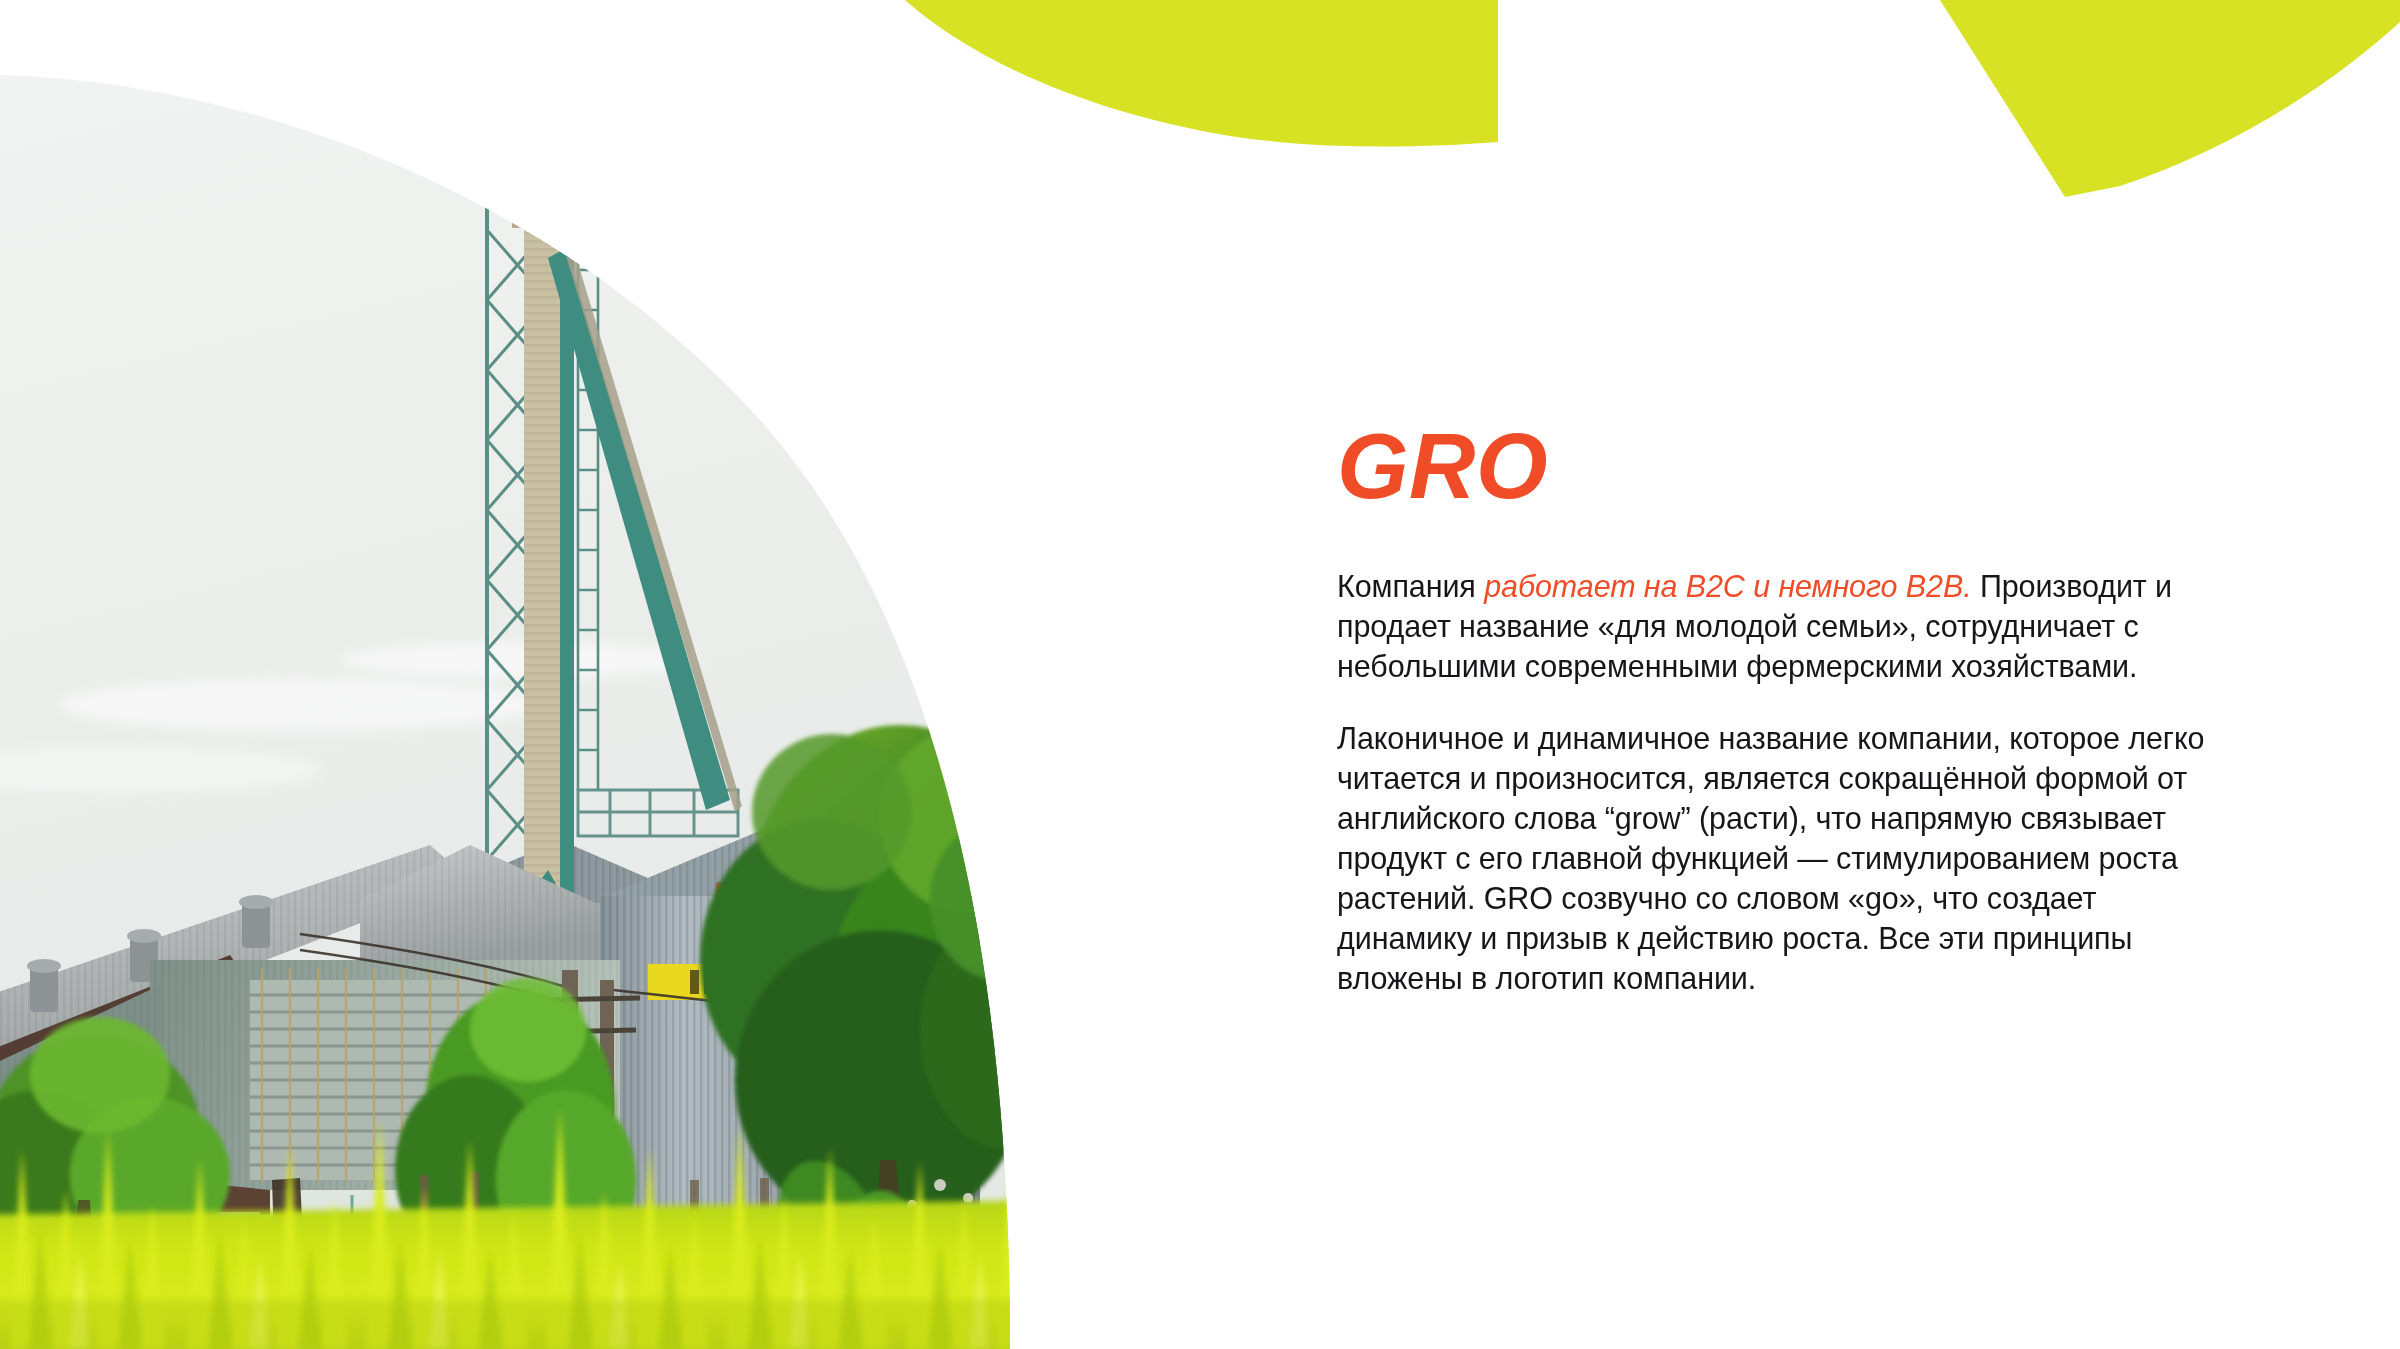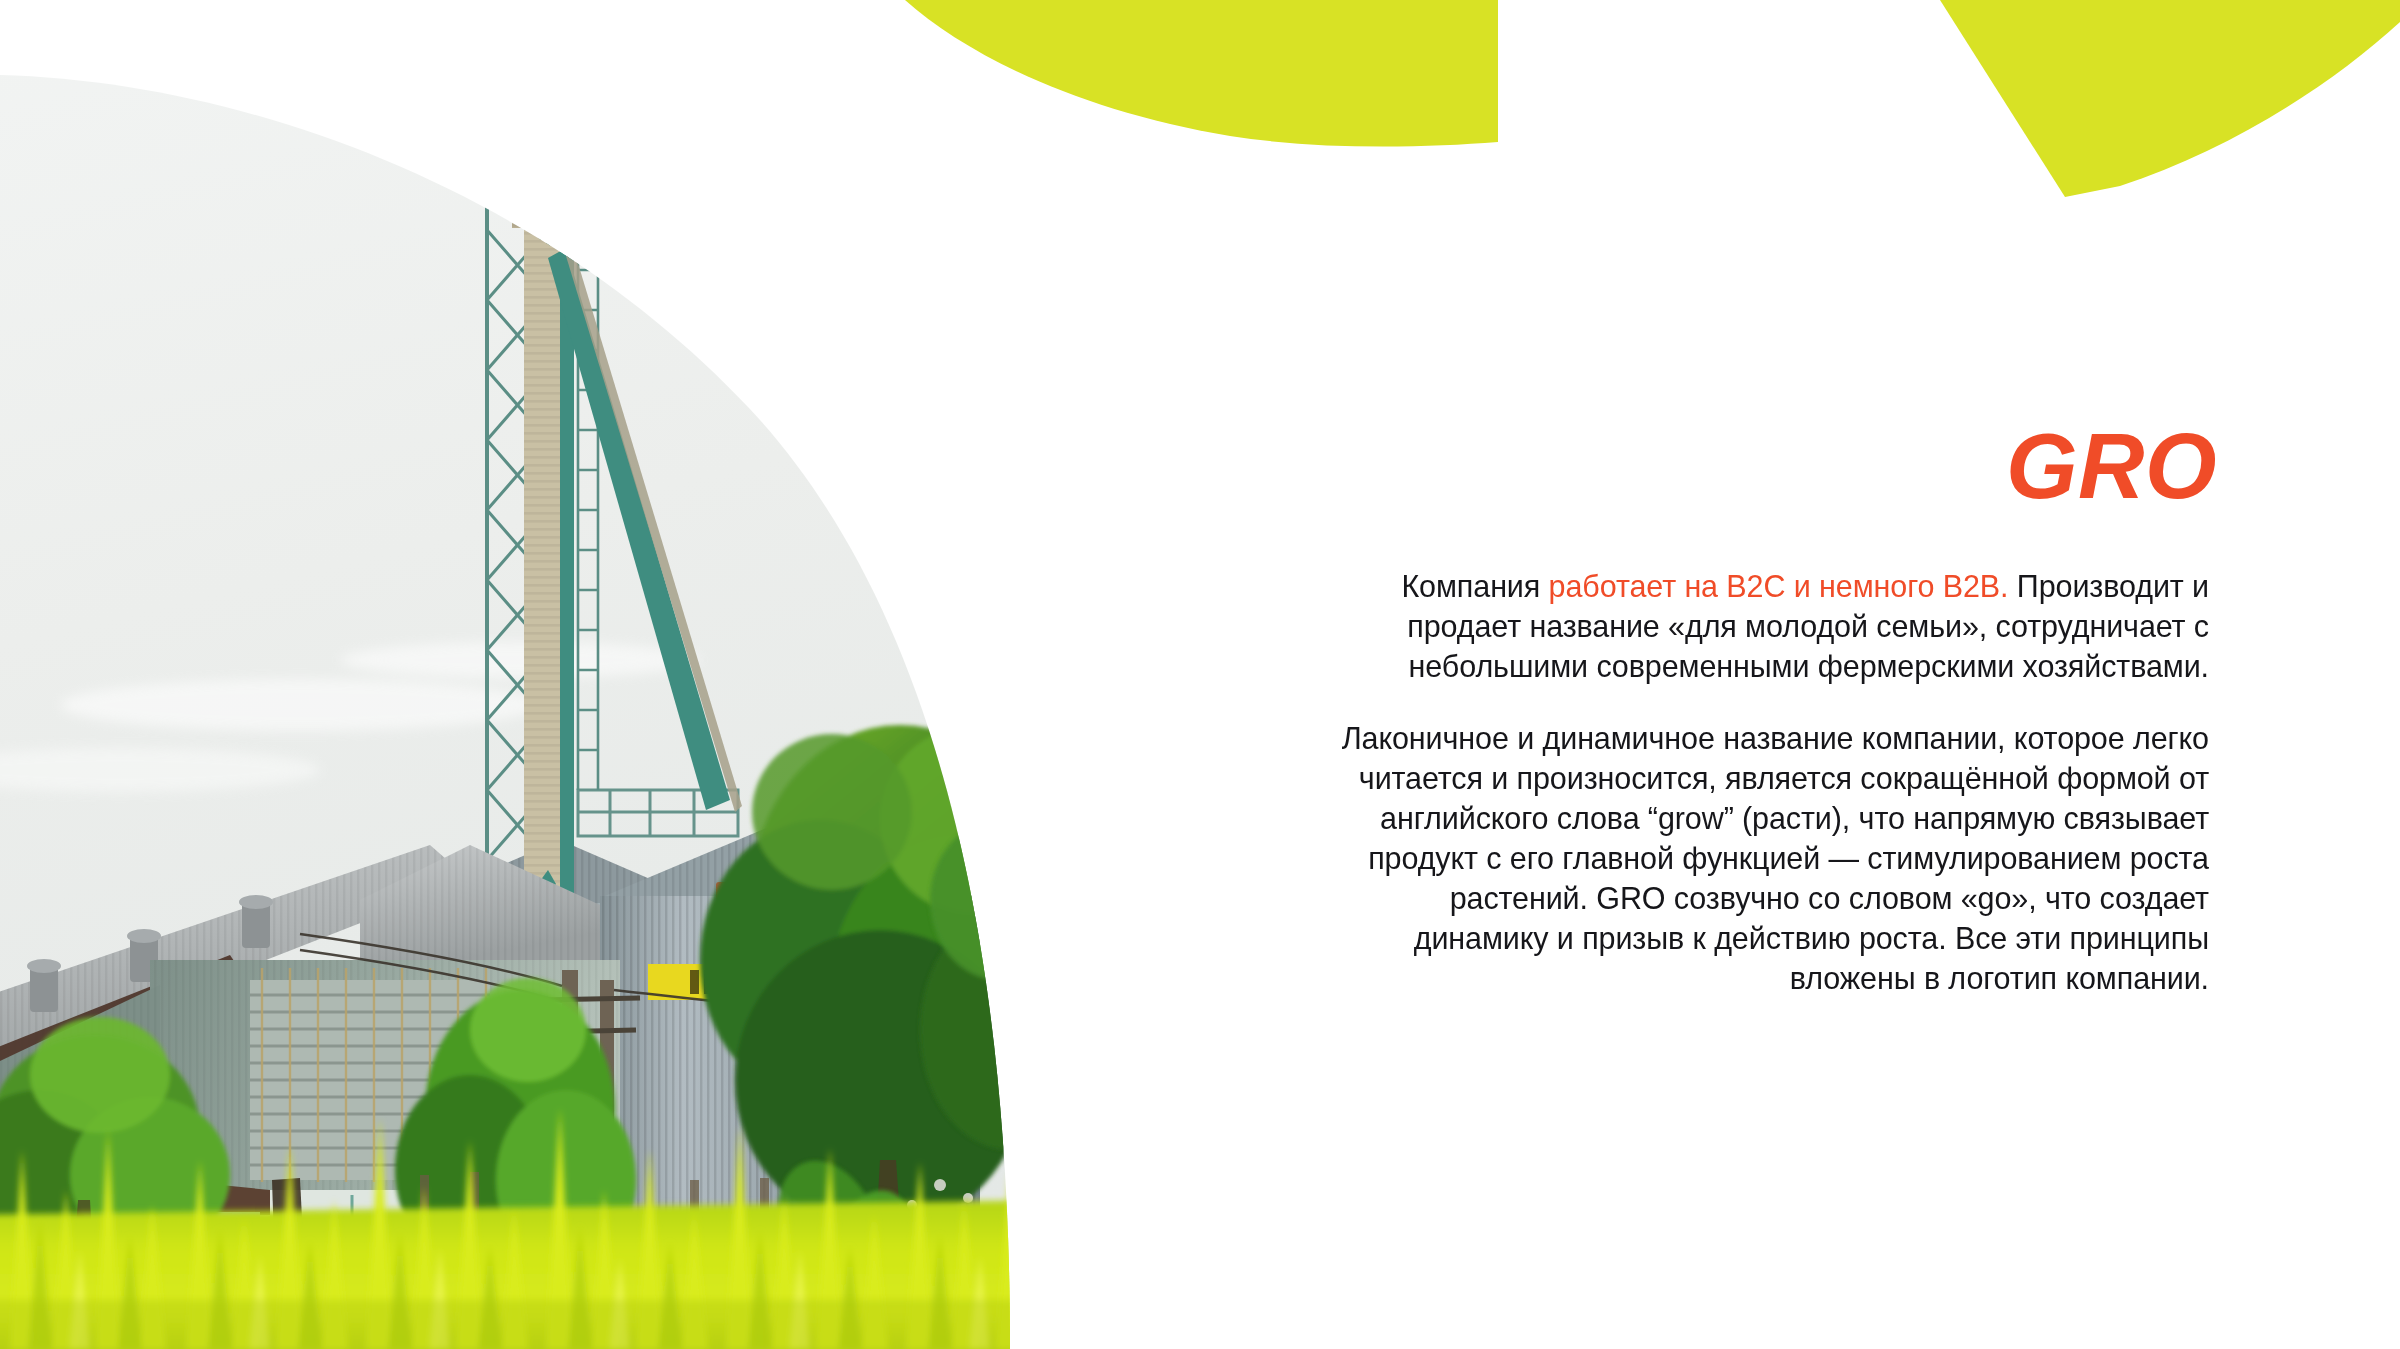--- a/index.html
+++ b/index.html
@@ -43,21 +43,20 @@
     width: 1400px;
     height: 1349px;
   }
 
   
   .content {
     position: absolute;
     left: 1337px;
     top: 420px;
     width: 880px;
-    text-align: right;
   }
   .logo-word {
     font-family: "Liberation Sans", sans-serif;
     font-size: 92px;
     font-weight: 700;
     font-style: italic;
     letter-spacing: 0.5px;
     line-height: 1;
     margin: 0 0 54px 0;
     white-space: nowrap;
@@ -68,20 +67,21 @@
     line-height: 40px;
     color: #16161a;
     margin: 0;
     letter-spacing: -0.1px;
     max-width: 872px;
   }
   .para + .para {
     margin-top: 32px;
   }
   .accent-run {
+    font-style: italic;
   }
 </style>
 </head>
 <body>
 
 <div class="slide">
 
   <div class="photo-panel">
     <svg class="photo-svg" viewBox="0 0 1400 1349" preserveAspectRatio="none">
       <defs>

